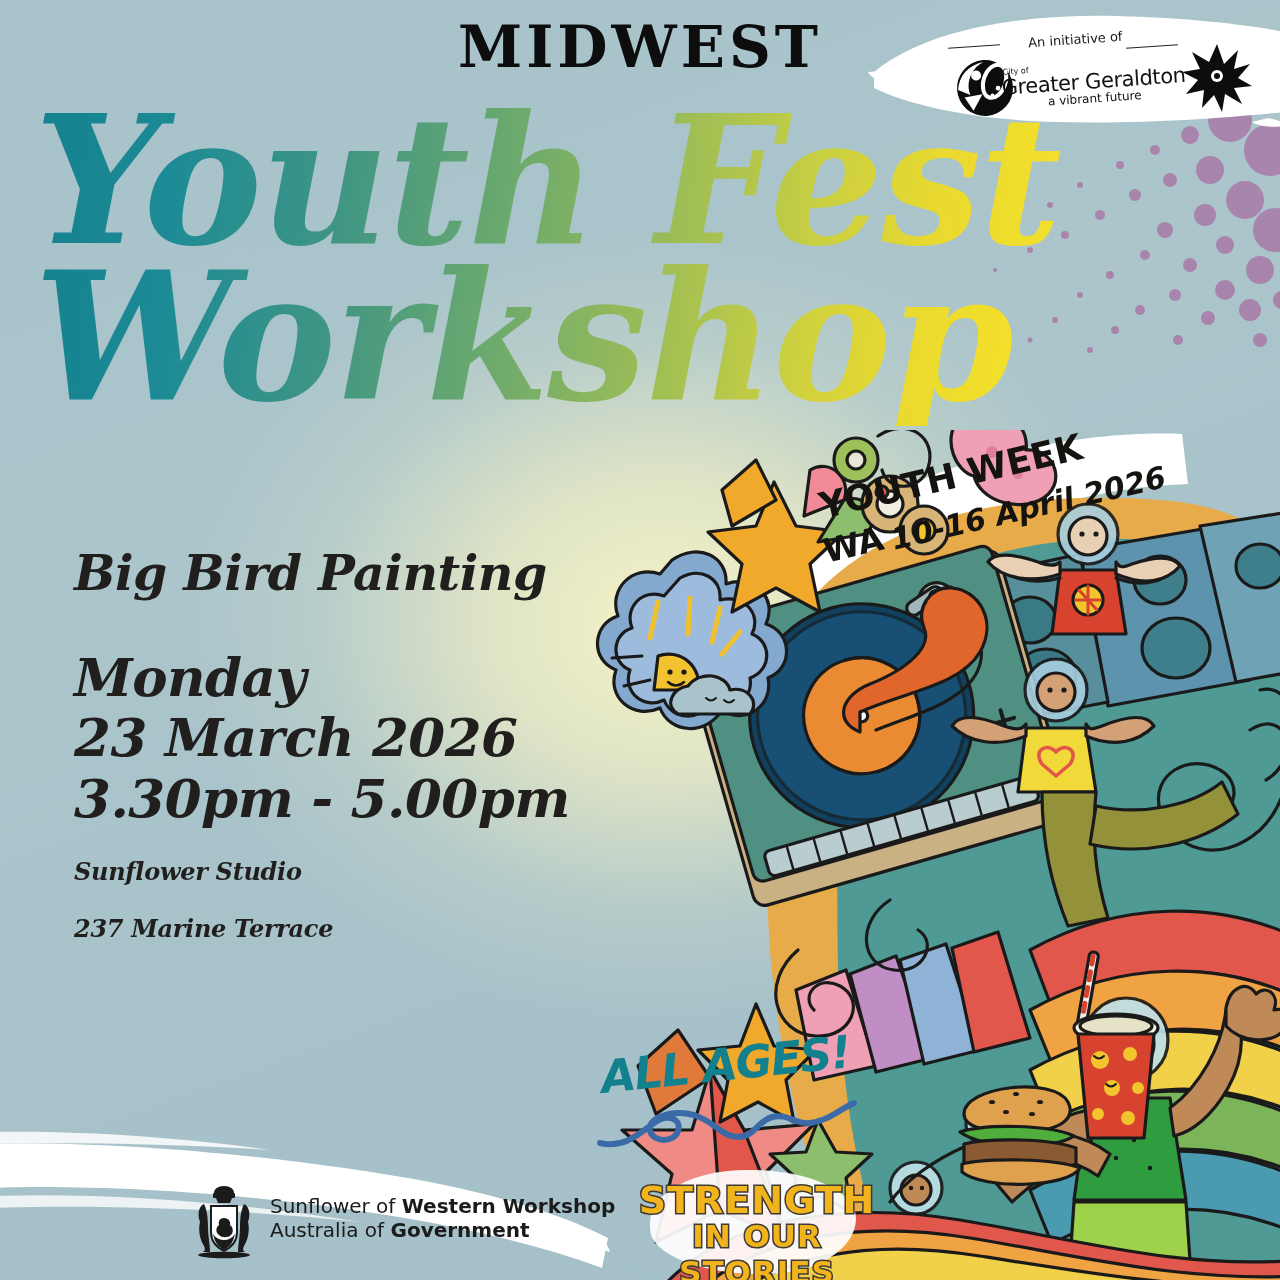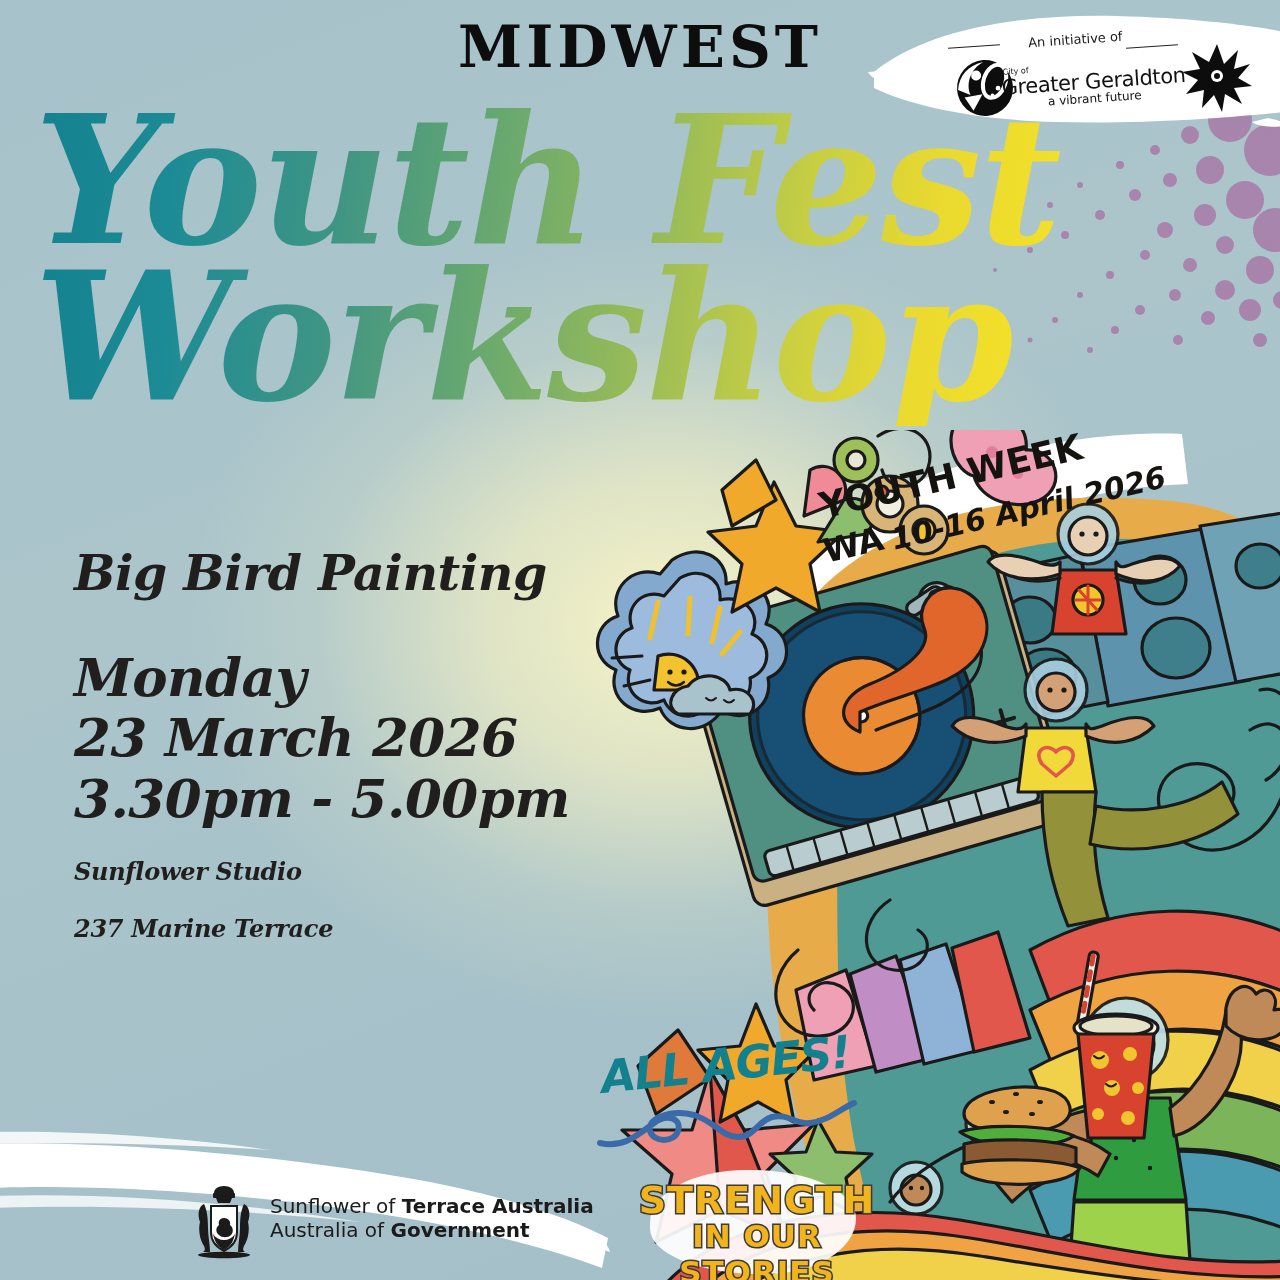--- a/index.html
+++ b/index.html
@@ -510,18 +510,18 @@
         <path d="M30,16 L46,16 L44,21 L32,21 Z"></path>
         <path d="M25,24 L51,24 L51,50 C51,60 44,66 38,69 C32,66 25,60 25,50 Z" fill="#ffffff" stroke="#1b1b1b" stroke-width="2"></path>
         <path d="M38,36 C34,36 32,39 33,43 C30,45 29,50 33,53 C36,56 42,56 45,53 C48,50 47,45 44,43 C45,39 42,36 38,36 Z"></path>
         <path d="M27,52 C32,60 44,60 49,52 C47,62 42,66 38,68 C34,66 29,62 27,52 Z"></path>
         <path d="M18,22 C13,24 11,32 14,40 C12,48 14,58 18,64 C20,68 18,70 16,70 L24,70 C24,62 22,54 22,46 C22,36 21,28 18,22 Z"></path>
         <path d="M58,22 C63,24 65,32 62,40 C64,48 62,58 58,64 C56,68 58,70 60,70 L52,70 C52,62 54,54 54,46 C54,36 55,28 58,22 Z"></path>
         <ellipse cx="38" cy="73" rx="26" ry="3.2"></ellipse>
       </g>
     </svg>
     <div class="txtwrap">
-      <div class="g1"><span>Sunflower of </span><b>Terrace Australia</b></div>
+      <div class="g1"><span>Sunflower of </span><b>Western Workshop</b></div>
       <div class="g2"><span>Australia of </span><b>Government</b></div>
     </div>
   </div>
 
 </div>
 
 </body></html>

